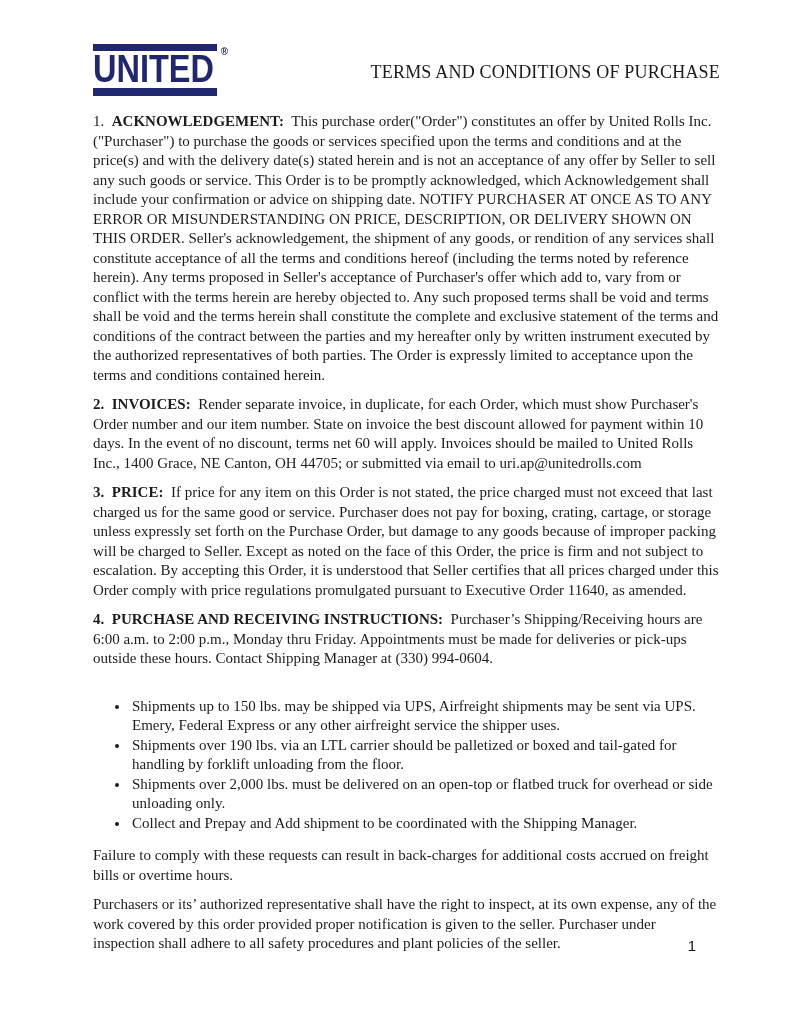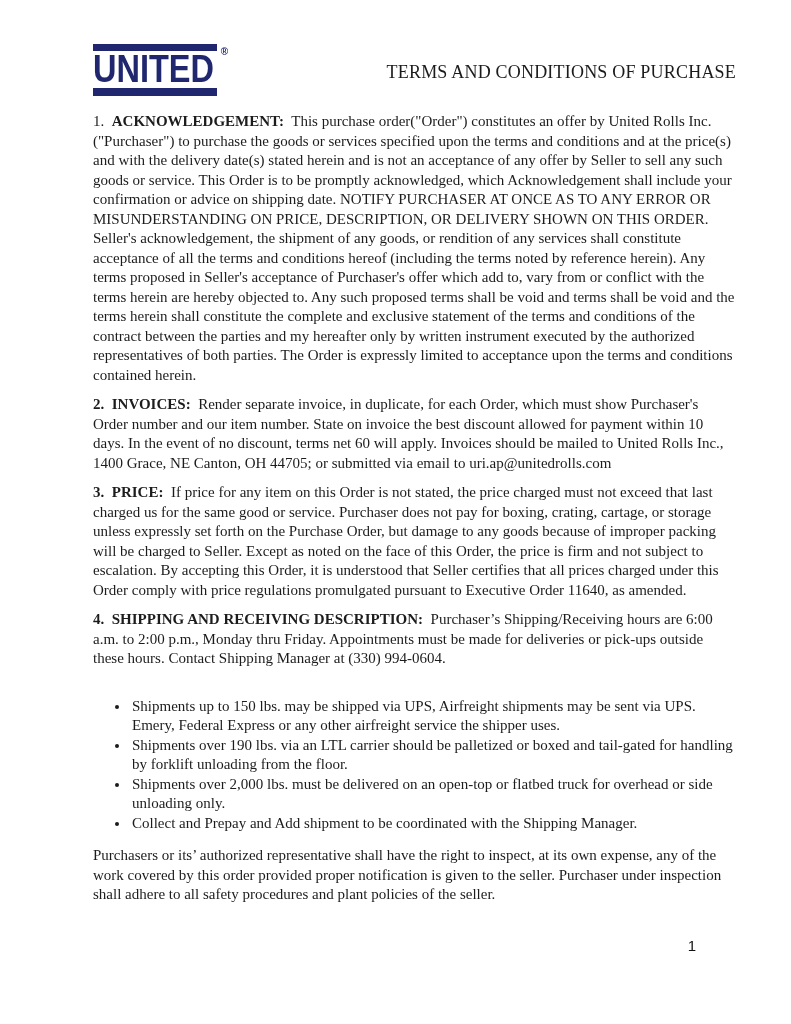--- a/index.html
+++ b/index.html
@@ -3,21 +3,21 @@
 <meta charset="utf-8">
 <style>
   :root { --navy: #20276e; --ink: #1c1c1c; }
   html, body { margin: 0; padding: 0; background: #ffffff; }
   .page {
     position: relative;
     width: 791px; height: 1024px;
     box-sizing: border-box;
     margin: 0 auto;
     background: #ffffff;
-    padding: 42px 55px 0 93px;
+    padding: 42px 71px 0 93px;
     font-family: "Liberation Serif", serif;
     font-size: 15px;
     line-height: 19.5px;
     color: var(--ink);
     overflow: hidden;
     border-radius: 32px;
   }
   .header {
     display: flex;
     justify-content: space-between;
@@ -86,29 +86,30 @@
   </div>
 
   <div>
 
     <p class="para"><span class="num">1.</span>&nbsp; <b class="heading">ACKNOWLEDGEMENT:</b>&nbsp; <span>This purchase order("Order") constitutes an offer by United Rolls Inc.("Purchaser") to purchase the goods or services specified upon the terms and conditions and at the price(s) and with the delivery date(s) stated herein and is not an acceptance of any offer by Seller to sell any such goods or service. This Order is to be promptly acknowledged, which Acknowledgement shall include your confirmation or advice on shipping date. NOTIFY PURCHASER AT ONCE AS TO ANY ERROR OR MISUNDERSTANDING ON PRICE, DESCRIPTION, OR DELIVERY SHOWN ON THIS ORDER.  Seller's acknowledgement, the shipment of any goods, or rendition of any services shall constitute acceptance of all the terms and conditions hereof (including the terms noted by reference herein). Any terms proposed in Seller's acceptance of Purchaser's offer which add to, vary from or conflict with the terms herein are hereby objected to. Any such proposed terms shall be void and terms shall be void and the terms herein shall constitute the complete and exclusive statement of the terms and conditions of the contract between the parties and my hereafter only by written instrument executed by the authorized representatives of both parties. The Order is expressly limited to acceptance upon the terms and conditions contained herein.</span></p>
 
     <p class="para"><span class="num bold">2.</span>&nbsp; <b class="heading">INVOICES:</b>&nbsp; <span>Render separate invoice, in duplicate, for each Order, which must show Purchaser's Order number and our item number.  State on invoice the best discount allowed for payment within 10 days. In the event of no discount, terms net 60 will apply.  Invoices should be mailed to United Rolls Inc., 1400 Grace, NE Canton, OH 44705; or submitted via email to uri.ap@unitedrolls.com</span></p>
 
     <p class="para"><span class="num bold">3.</span>&nbsp; <b class="heading">PRICE:</b>&nbsp; <span>If price for any item on this Order is not stated, the price charged must not exceed that last charged us for the same good or service.  Purchaser does not pay for boxing, crating, cartage, or storage unless expressly set forth on the Purchase Order, but damage to any goods because of improper packing will be charged to Seller. Except as noted on the face of this Order, the price is firm and not subject to escalation. By accepting this Order, it is understood that Seller certifies that all prices charged under this Order comply with price regulations promulgated pursuant to Executive Order 11640, as amended.</span></p>
 
-    <p class="para"><span class="num bold">4.</span>&nbsp; <b class="heading">SHIPPING AND RECEIVING DESCRIPTION:</b>&nbsp; <span>Purchaser’s Shipping/Receiving hours are 6:00 a.m. to 2:00 p.m., Monday thru Friday. Appointments must be made for deliveries or pick-ups outside these hours. Contact Shipping Manager at (330) 994-0604.</span></p>
+    <p class="para"><span class="num bold">4.</span>&nbsp; <b class="heading">PURCHASE AND RECEIVING INSTRUCTIONS:</b>&nbsp; <span>Purchaser’s Shipping/Receiving hours are 6:00 a.m. to 2:00 p.m., Monday thru Friday. Appointments must be made for deliveries or pick-ups outside these hours. Contact Shipping Manager at (330) 994-0604.</span></p>
 
     <ul class="bullets">
       <li>Shipments up to 150 lbs. may be shipped via UPS, Airfreight shipments may be sent via UPS. Emery, Federal Express or any other airfreight service the shipper uses.</li>
       <li>Shipments over 190 lbs. via an LTL carrier should be palletized or boxed and tail-gated for handling by forklift unloading from the floor.</li>
       <li>Shipments over 2,000 lbs. must be delivered on an open-top or flatbed truck for overhead or side unloading only.</li>
       <li>Collect and Prepay and Add shipment to be coordinated with the Shipping Manager.</li>
     </ul>
 
+    <p class="para">Failure to comply with these requests can result in back-charges for additional costs accrued on freight bills or overtime hours.</p>
 
     <p class="para">Purchasers or its’ authorized representative shall have the right to inspect, at its own expense, any of the work covered by this order provided proper notification is given to the seller. Purchaser under inspection shall adhere to all safety procedures and plant policies of the seller.</p>
 
   </div>
 
   <div class="page-number">1</div>
 
 </div>
 
 </body></html>

